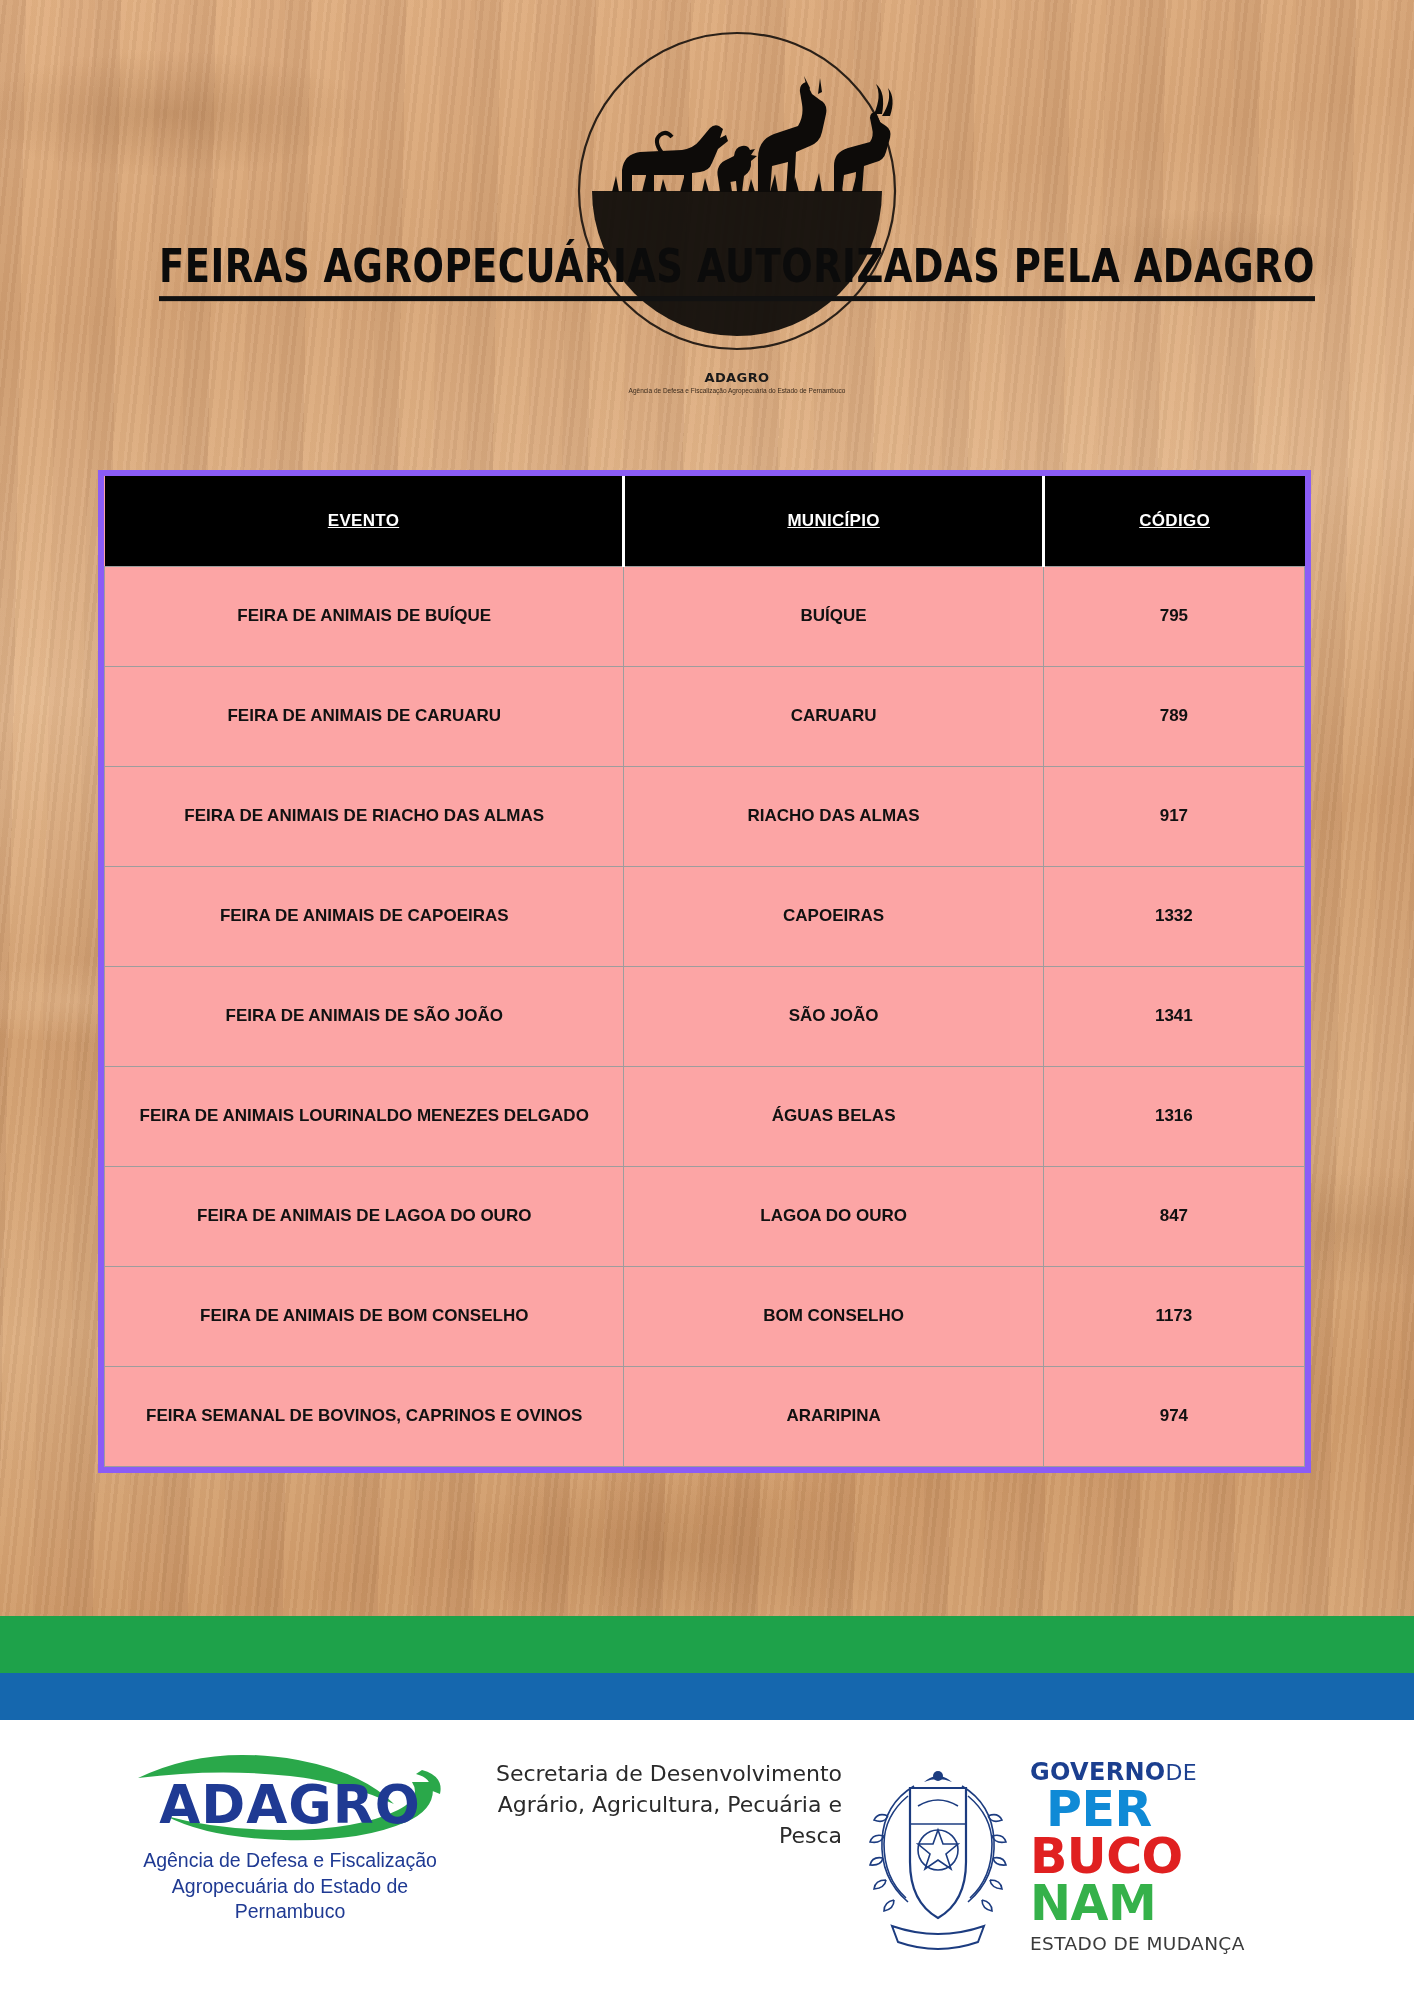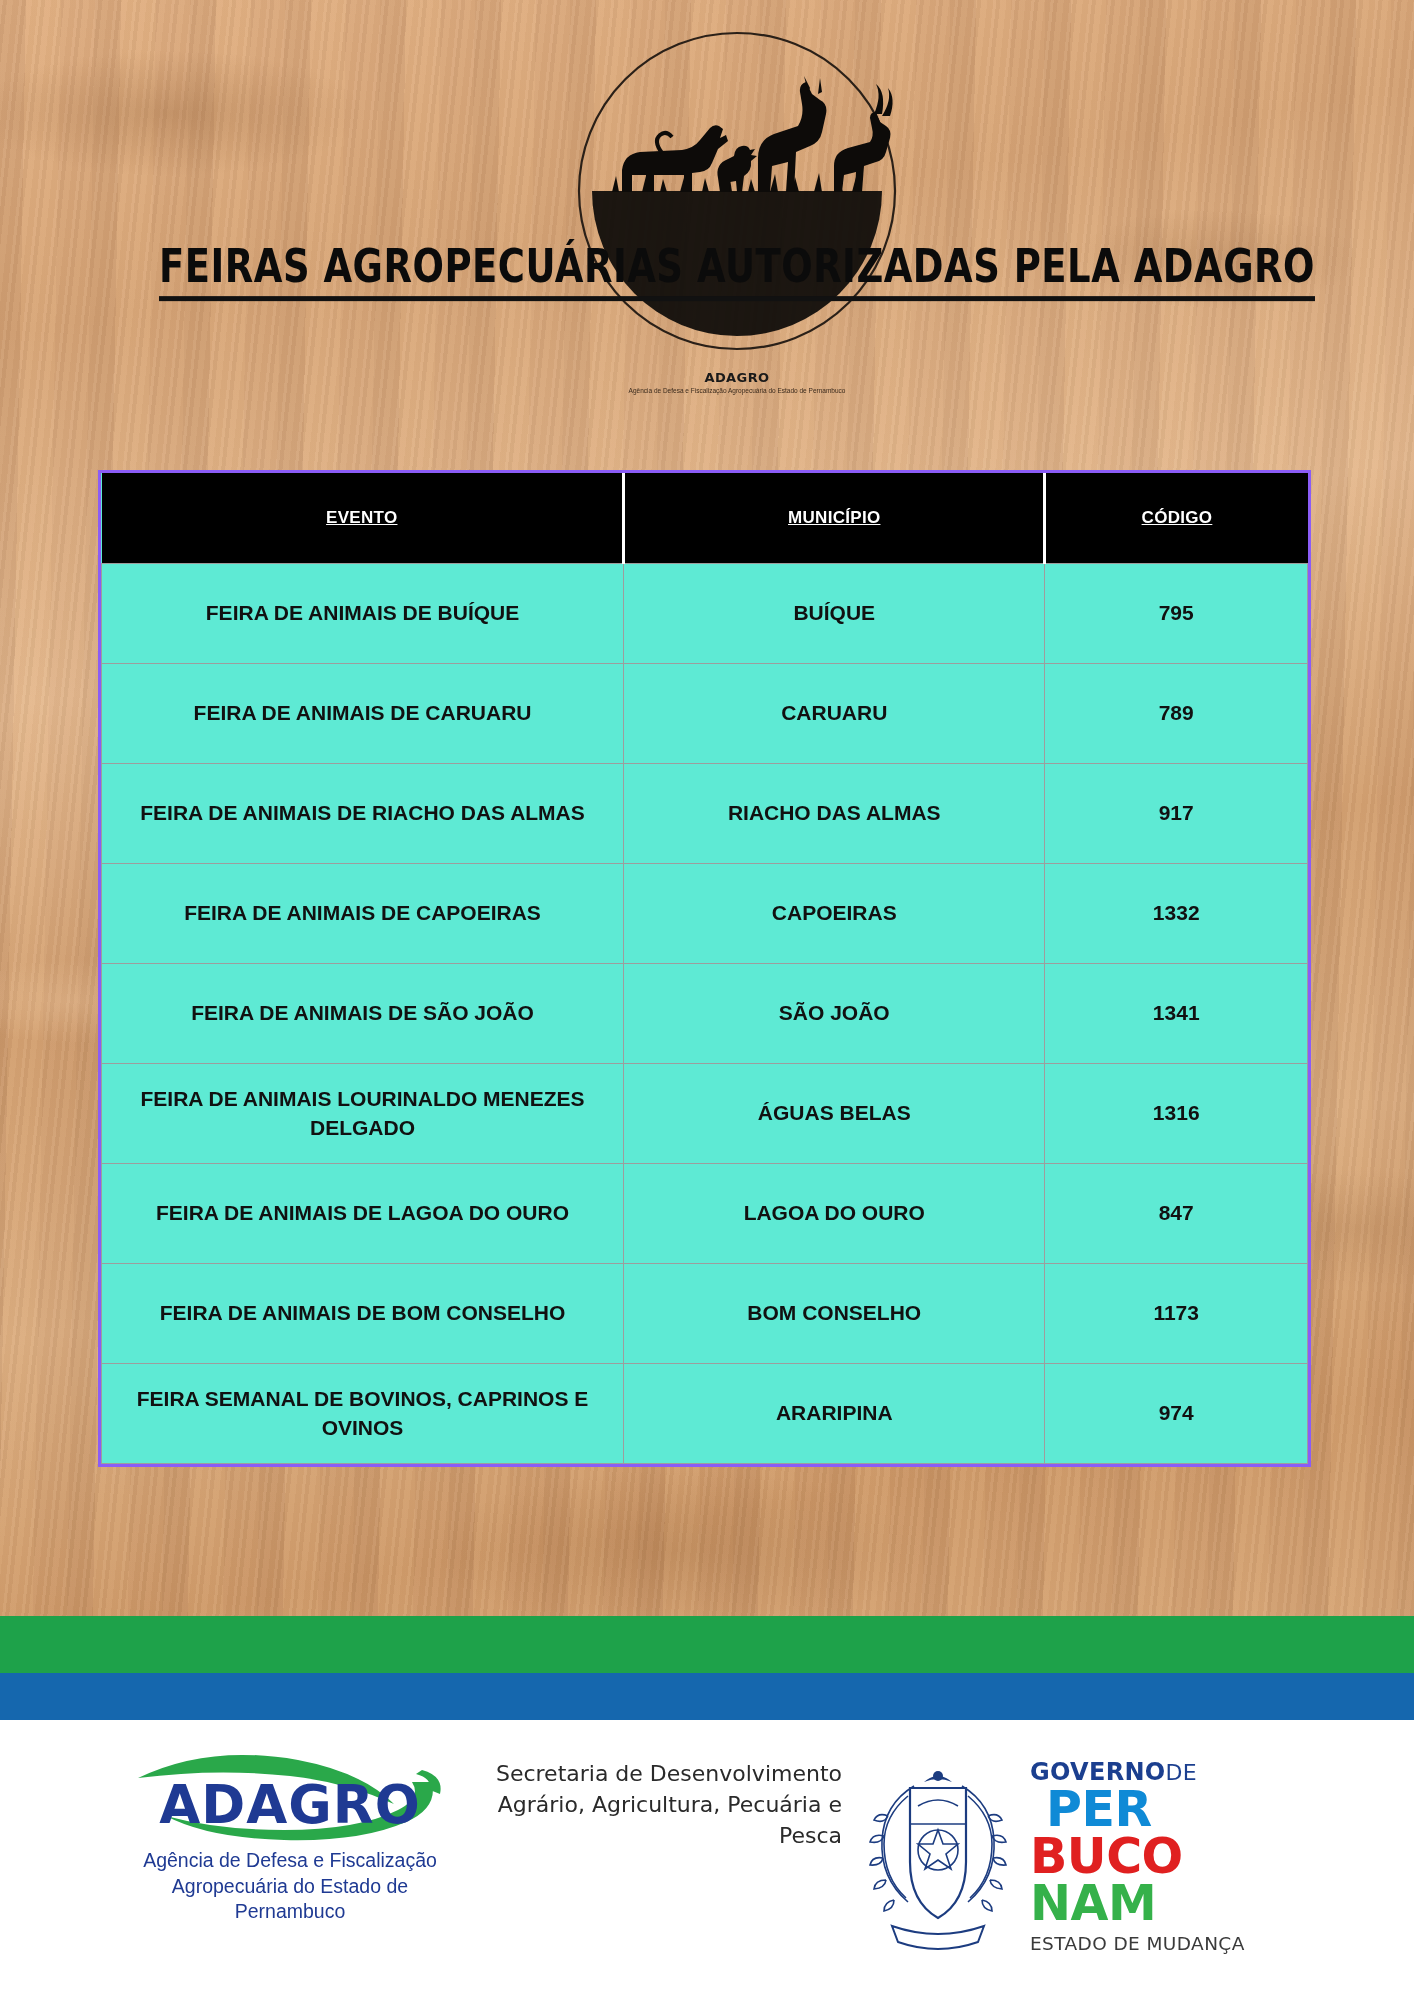--- a/index.html
+++ b/index.html
@@ -118,22 +118,22 @@
     color: #3a2a1c;
     margin-top: 2px;
   }
 
   
   .table-wrap {
     position: absolute;
     left: 98px;
     top: 470px;
     width: 1213px;
-    border: 3px solid #8b5cf6;
-    background: #5eead4;
+    border: 6px solid #8b5cf6;
+    background: #fca5a5;
     box-sizing: border-box;
   }
   table.events {
     width: 100%;
     border-collapse: collapse;
     table-layout: fixed;
   }
   table.events th {
     background: #000000;
     color: #ffffff;
@@ -143,21 +143,21 @@
     height: 88px;
     border-right: 3px solid #ffffff;
     vertical-align: middle;
     text-align: center;
   }
   table.events th:last-child { border-right: none; }
   table.events th span.u { text-decoration: underline; }
   table.events td {
     border: 1px solid #9d9d9d;
     height: 100px;
-    font-size: 21px;
+    font-size: 17px;
     font-weight: 700;
     color: #111111;
     text-align: center;
     vertical-align: middle;
     padding: 4px 14px;
     line-height: 1.35;
     box-sizing: border-box;
   }
   table.events td.evento { padding-left: 18px; padding-right: 18px; }
   col.c-evento { width: 34.2%; }

